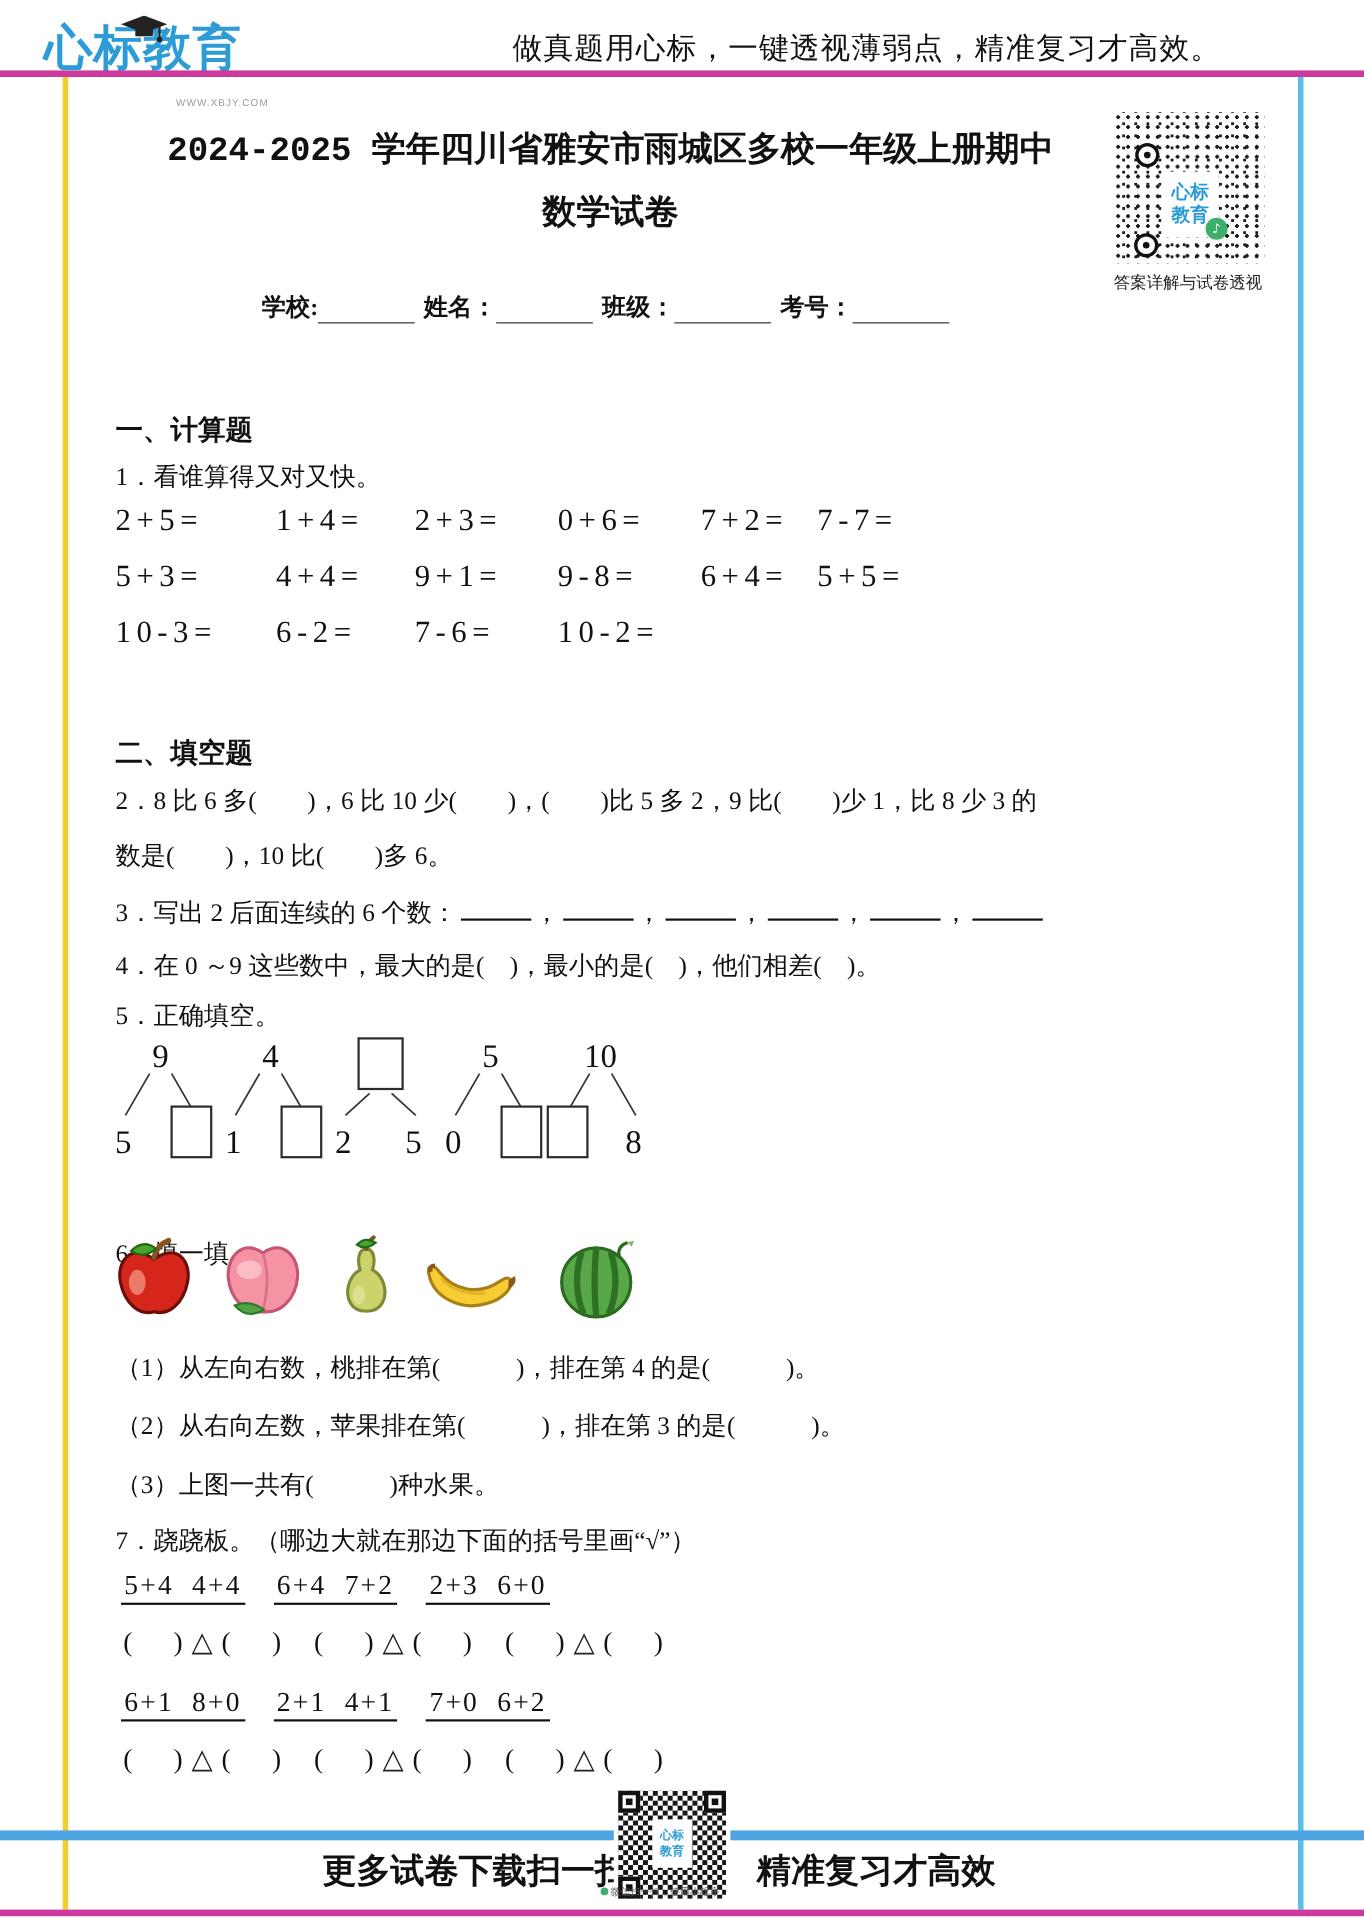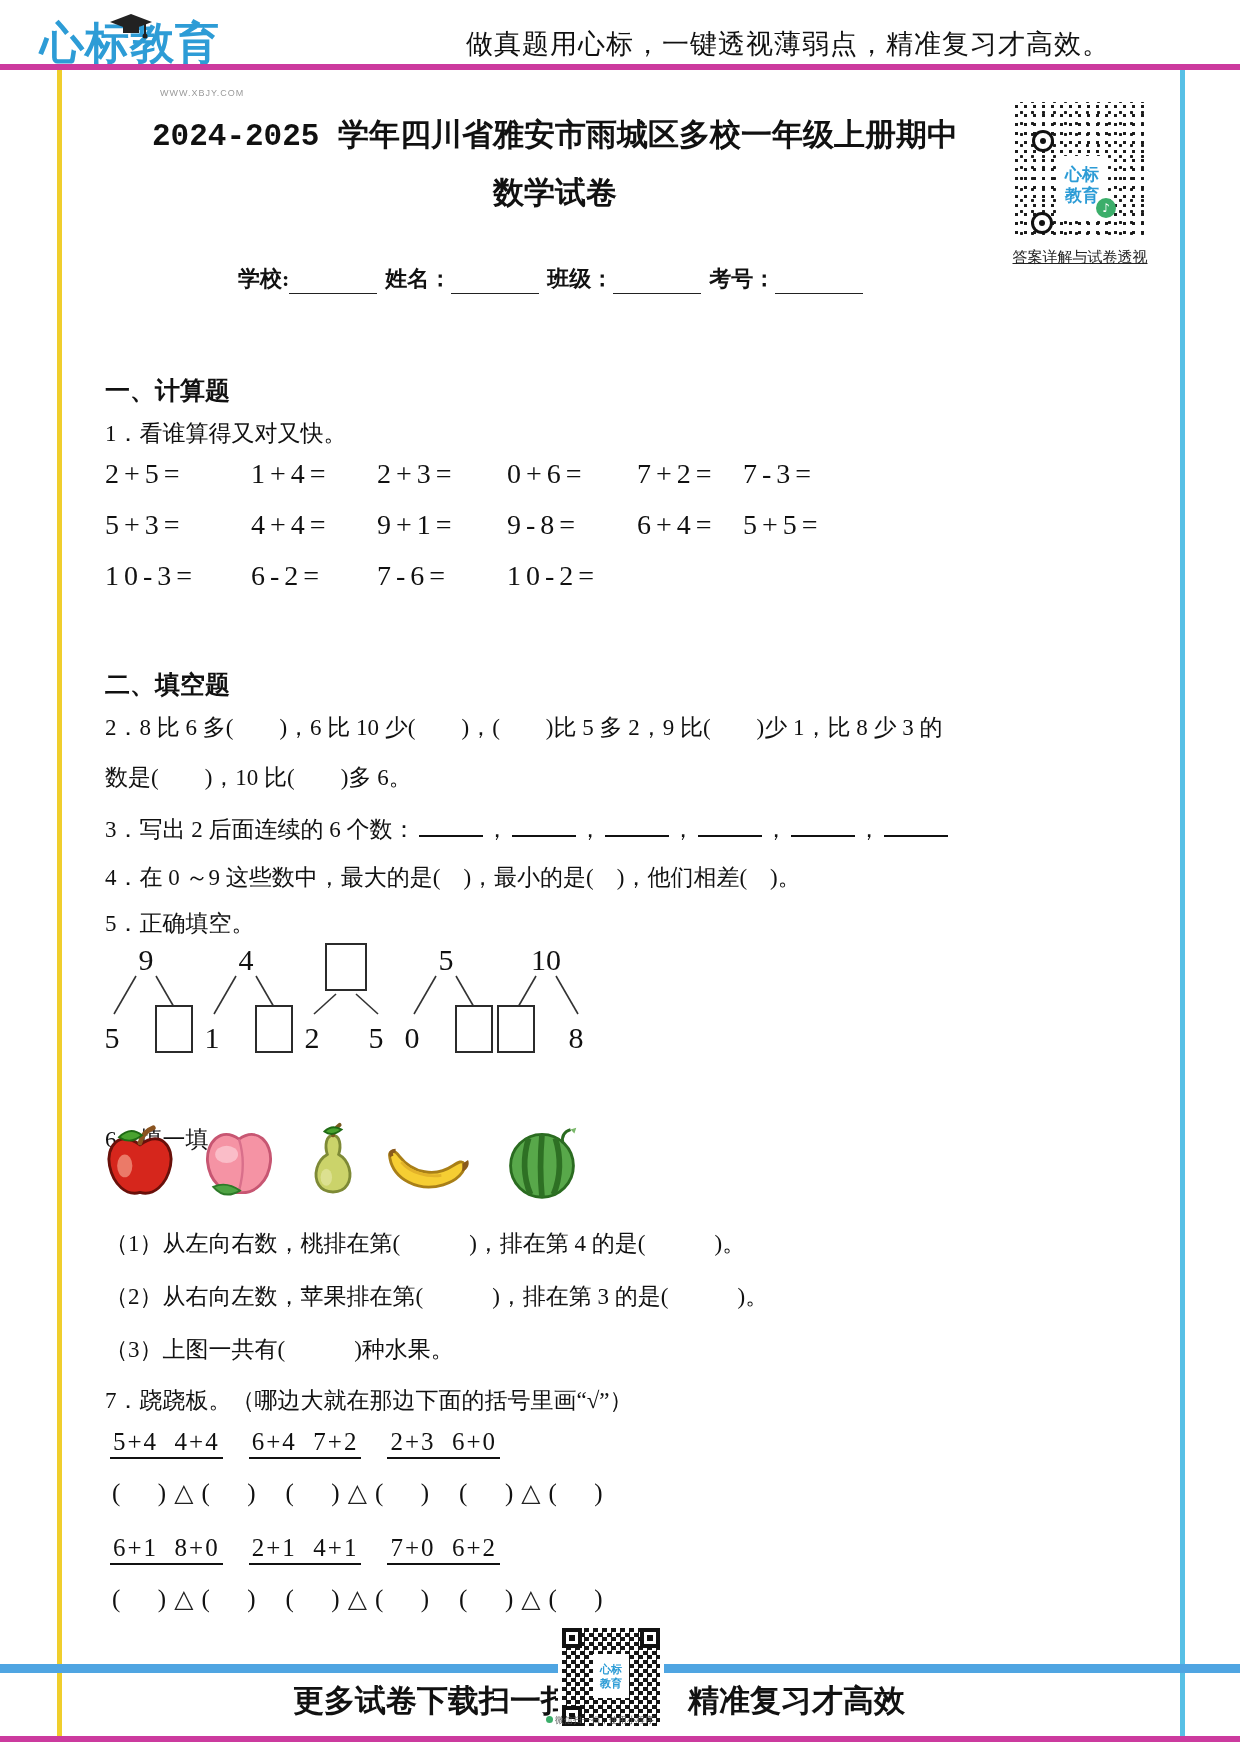--- a/index.html
+++ b/index.html
@@ -31,21 +31,21 @@
     background-size:9px 9px,11px 11px;background-position:0 0,4px 5px;}
   .qr-ring{width:22px;height:22px;border:3px solid #111;border-radius:50%;background:#fff;}
   .qr-ring::after{content:"";position:absolute;left:5px;top:5px;width:6px;height:6px;border-radius:50%;background:#111;}
   .qr-ring1{left:20px;top:28px;}
   .qr-ring2{left:19px;top:110px;}
   .qr-center{left:44px;top:54px;width:52px;height:60px;background:#fff;text-align:center;
              font-family:"Liberation Sans",sans-serif;font-weight:bold;color:var(--brand-blue);
              font-size:17px;line-height:21px;padding-top:8px;}
   .qr-music{right:-8px;bottom:-2px;width:20px;height:20px;border-radius:50%;background:var(--qr-green);
             color:#fff;font-size:12px;line-height:20px;text-align:center;font-family:"DejaVu Sans",sans-serif;}
-  .qr-top-caption{left:990px;top:248px;width:180px;text-align:center;font-size:15px;color:#222;text-decoration:underline;}
+  .qr-top-caption{left:990px;top:248px;width:180px;text-align:center;font-size:15px;color:#222;}
   
   .fields{left:238px;top:264px;display:flex;font-size:22px;}
   .field{display:inline-flex;align-items:flex-end;margin-right:8px;}
   .flabel{white-space:pre;font-weight:bold;}
   .fline{display:inline-block;width:88px;height:24px;border-bottom:1.5px solid #222;}
   
   .hd{font-family:"Liberation Sans","DejaVu Sans",sans-serif;font-weight:bold;font-size:25px;}
   .s1h{left:105px;top:374px;}
   .s2h{left:105px;top:668px;}
   .q{font-size:23px;white-space:pre-wrap;}
@@ -164,21 +164,21 @@
       </span>
       <span class="field">
         <span class="flabel">考号：</span>
         <span class="fline"></span>
       </span>
     </div>
 
   <div class="abs hd s1h">一、计算题</div>
   <div class="abs q q1">1．看谁算得又对又快。</div>
   <div class="abs" id="calc">
-      <div class="calc-row"><span class="calc-cell">2+5=</span><span class="calc-cell">1+4=</span><span class="calc-cell">2+3=</span><span class="calc-cell">0+6=</span><span class="calc-cell">7+2=</span><span class="calc-cell">7-3=</span></div>
+      <div class="calc-row"><span class="calc-cell">2+5=</span><span class="calc-cell">1+4=</span><span class="calc-cell">2+3=</span><span class="calc-cell">0+6=</span><span class="calc-cell">7+2=</span><span class="calc-cell">7-7=</span></div>
       <div class="calc-row"><span class="calc-cell">5+3=</span><span class="calc-cell">4+4=</span><span class="calc-cell">9+1=</span><span class="calc-cell">9-8=</span><span class="calc-cell">6+4=</span><span class="calc-cell">5+5=</span></div>
       <div class="calc-row"><span class="calc-cell">10-3=</span><span class="calc-cell">6-2=</span><span class="calc-cell">7-6=</span><span class="calc-cell">10-2=</span></div>
     </div>
 
   <div class="abs hd s2h">二、填空题</div>
   <div class="abs q q2a">2．8 比 6 多(        )，6 比 10 少(        )，(        )比 5 多 2，9 比(        )少 1，比 8 少 3 的</div>
   <div class="abs q q2b">数是(        )，10 比(        )多 6。</div>
   <div class="abs q q3"><span>3．写出 2 后面连续的 6 个数：</span><span id="q3-blanks"><span class="blank"></span><span>，</span><span class="blank"></span><span>，</span><span class="blank"></span><span>，</span><span class="blank"></span><span>，</span><span class="blank"></span><span>，</span><span class="blank"></span></span></div>
   <div class="abs q q4">4．在 0 ～9 这些数中，最大的是(    )，最小的是(    )，他们相差(    )。</div>
   <div class="abs q q5">5．正确填空。</div>

